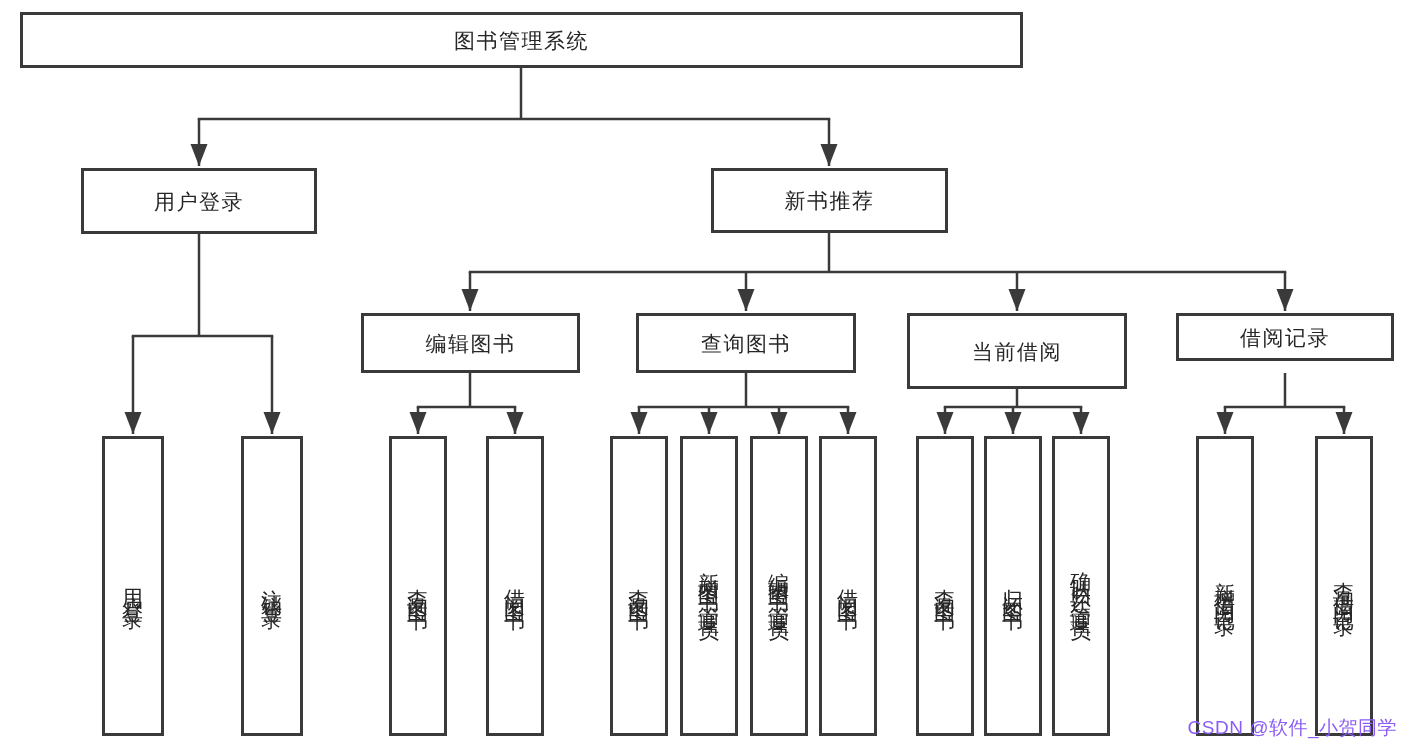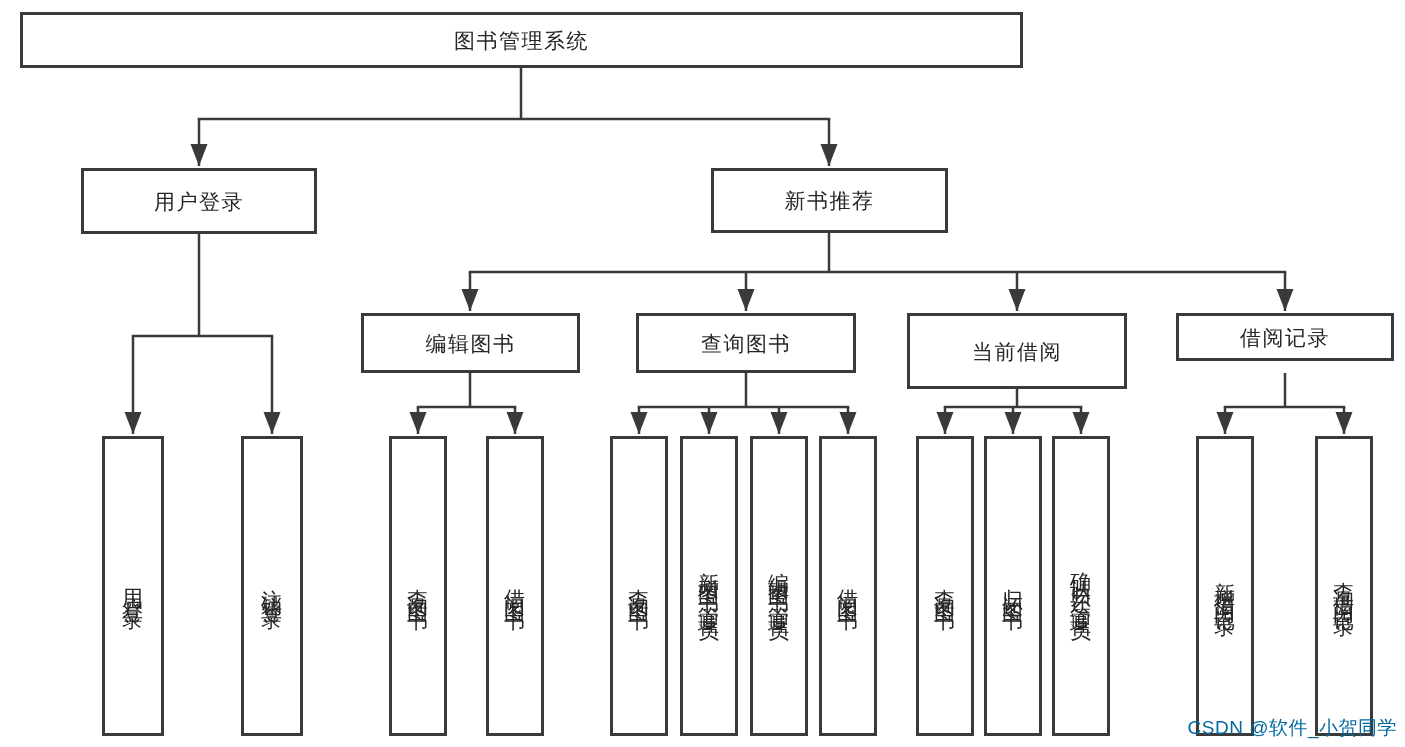--- a/index.html
+++ b/index.html
@@ -35,21 +35,21 @@
     writing-mode: vertical-rl;
     text-orientation: mixed;
     letter-spacing: 7px;
   }
   .watermark {
     position: absolute;
     right: 8px;
     bottom: 6px;
     font-size: 19px;
     letter-spacing: 0.5px;
-    color: #0369a1;
+    color: #8b5cf6;
     z-index: 3;
   }
 </style>
 </head>
 <body>
 
 <div class="canvas">
 
   <svg class="wires" width="1405" height="747" viewBox="0 0 1405 747">
     <defs>

